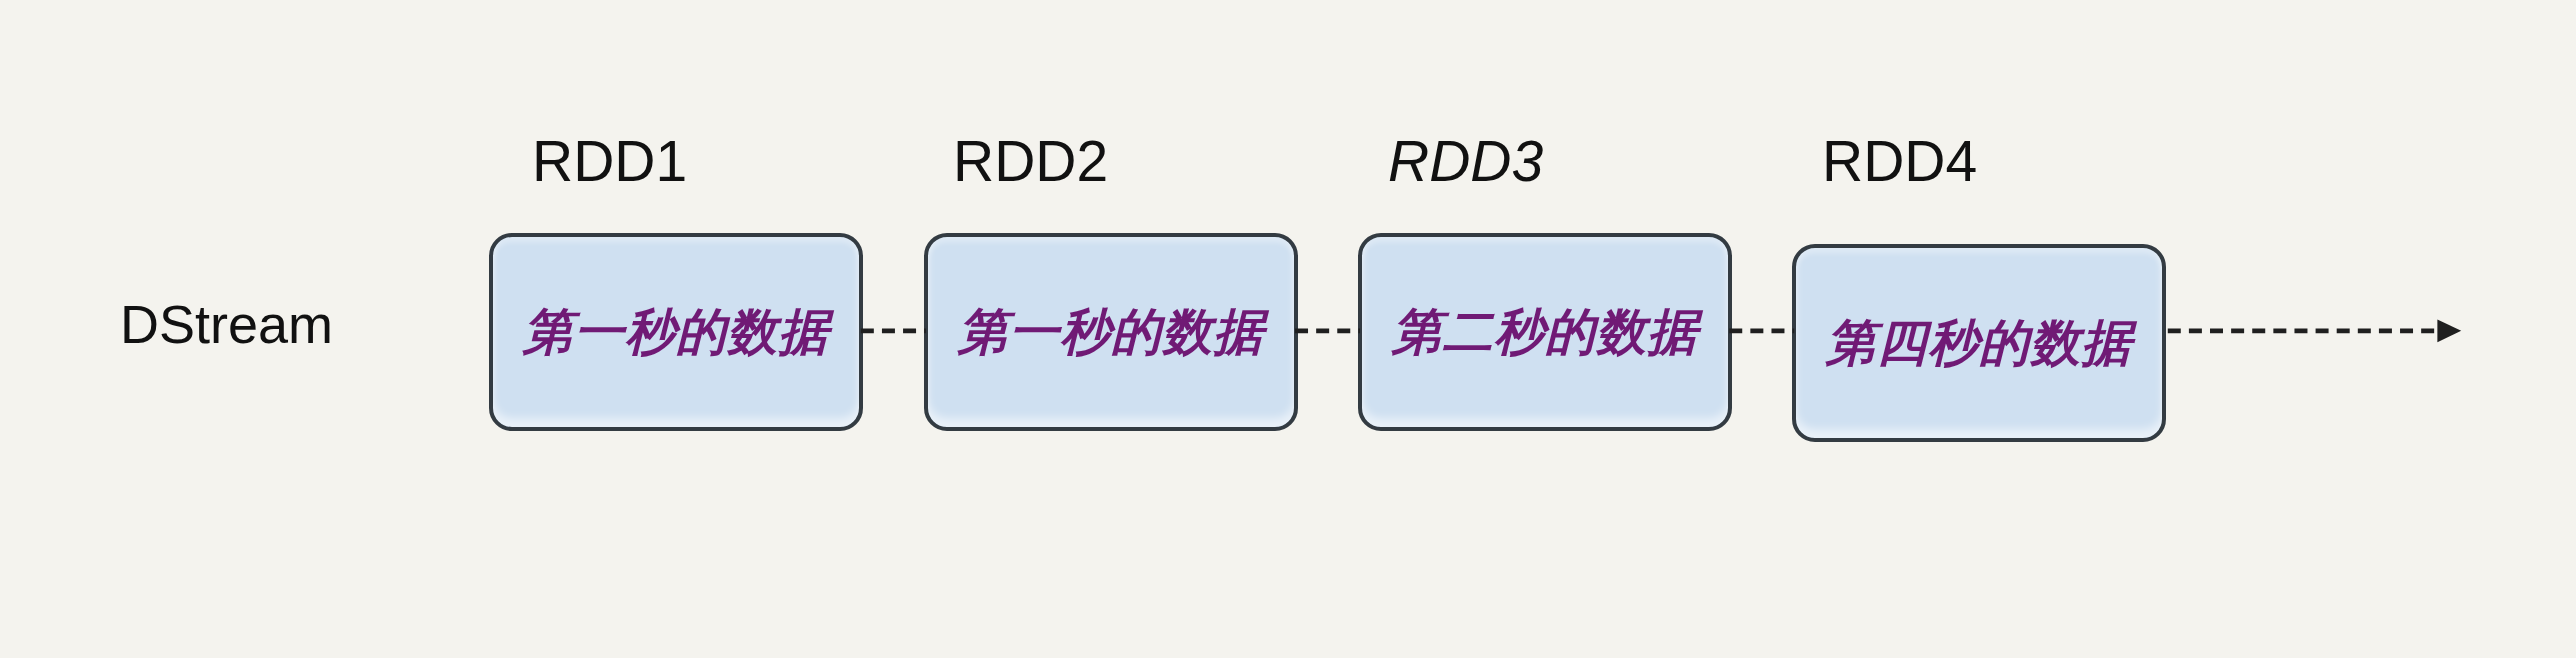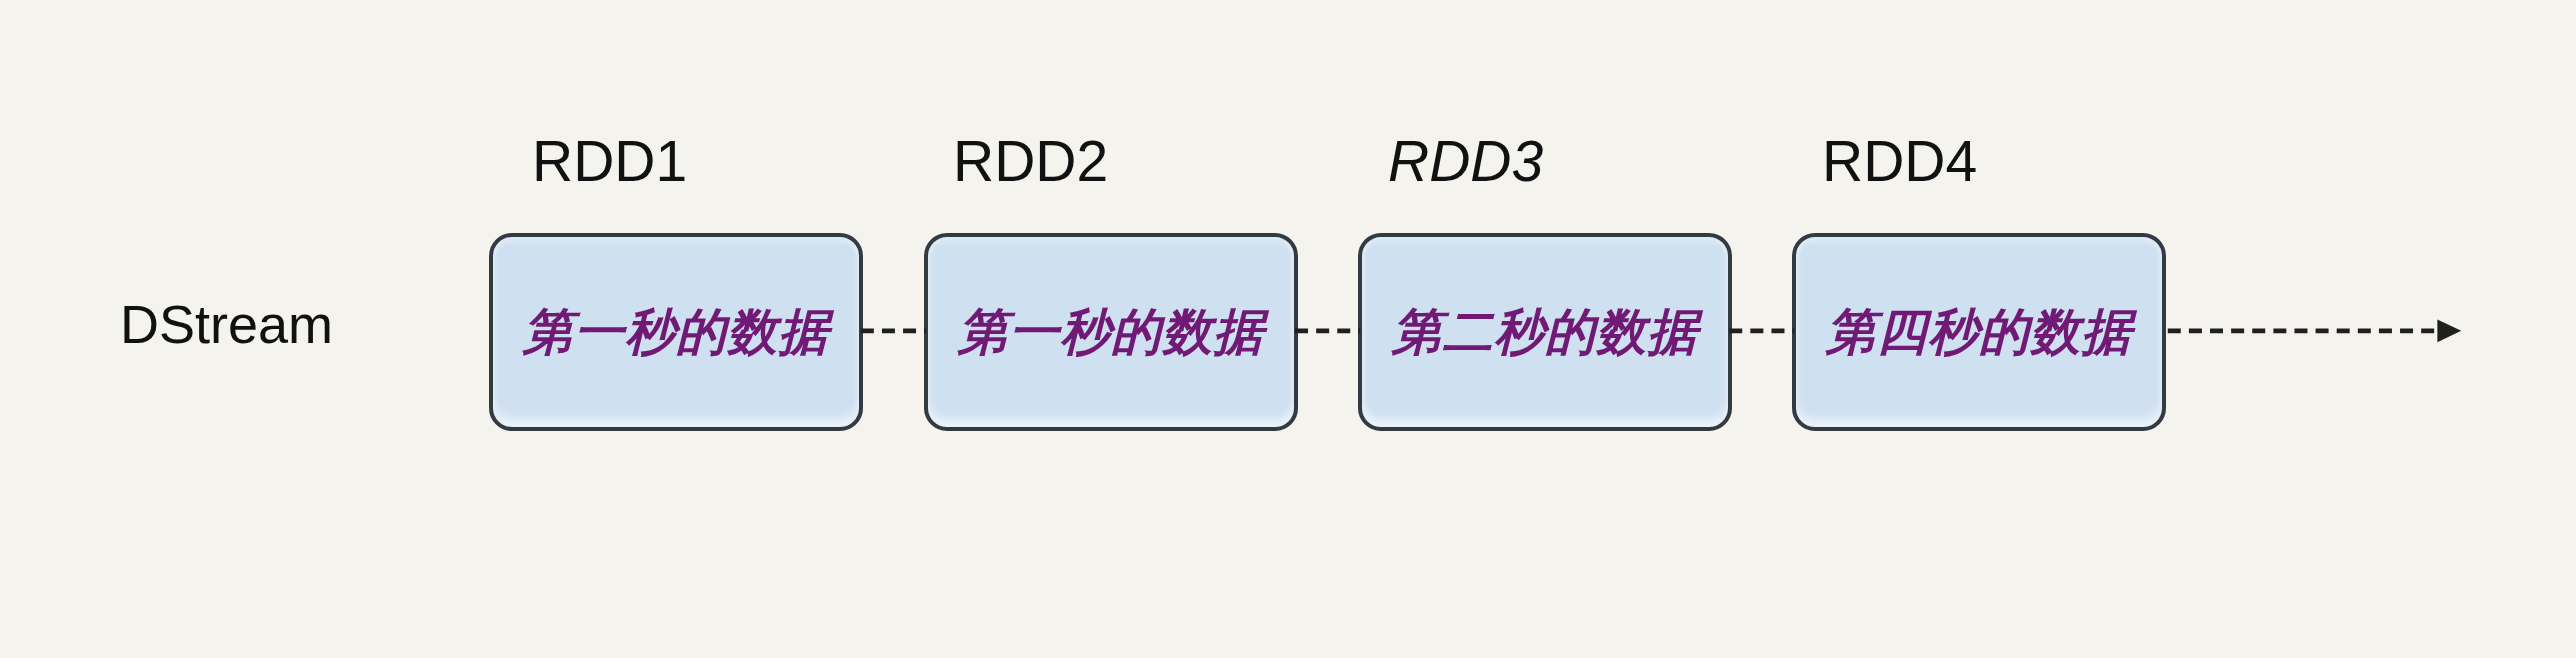--- a/index.html
+++ b/index.html
@@ -58,21 +58,21 @@
     white-space:nowrap;
     font-style:italic;
   }
   .label-1{left:532px;}
   .label-2{left:953px;}
   .label-3{left:1388px;font-style:italic;}
   .label-4{left:1822px;}
   .box-1{left:489px;}
   .box-2{left:924px;}
   .box-3{left:1358px;}
-  .box-4{left:1792px;}
+  .box-4{left:1792px;margin-top:11px;}
   .connector-layer{
     position:absolute;
     left:0;top:0;
     width:2576px;
     height:659px;
     pointer-events:none;
   }
 </style>
 </head>
 <body>

